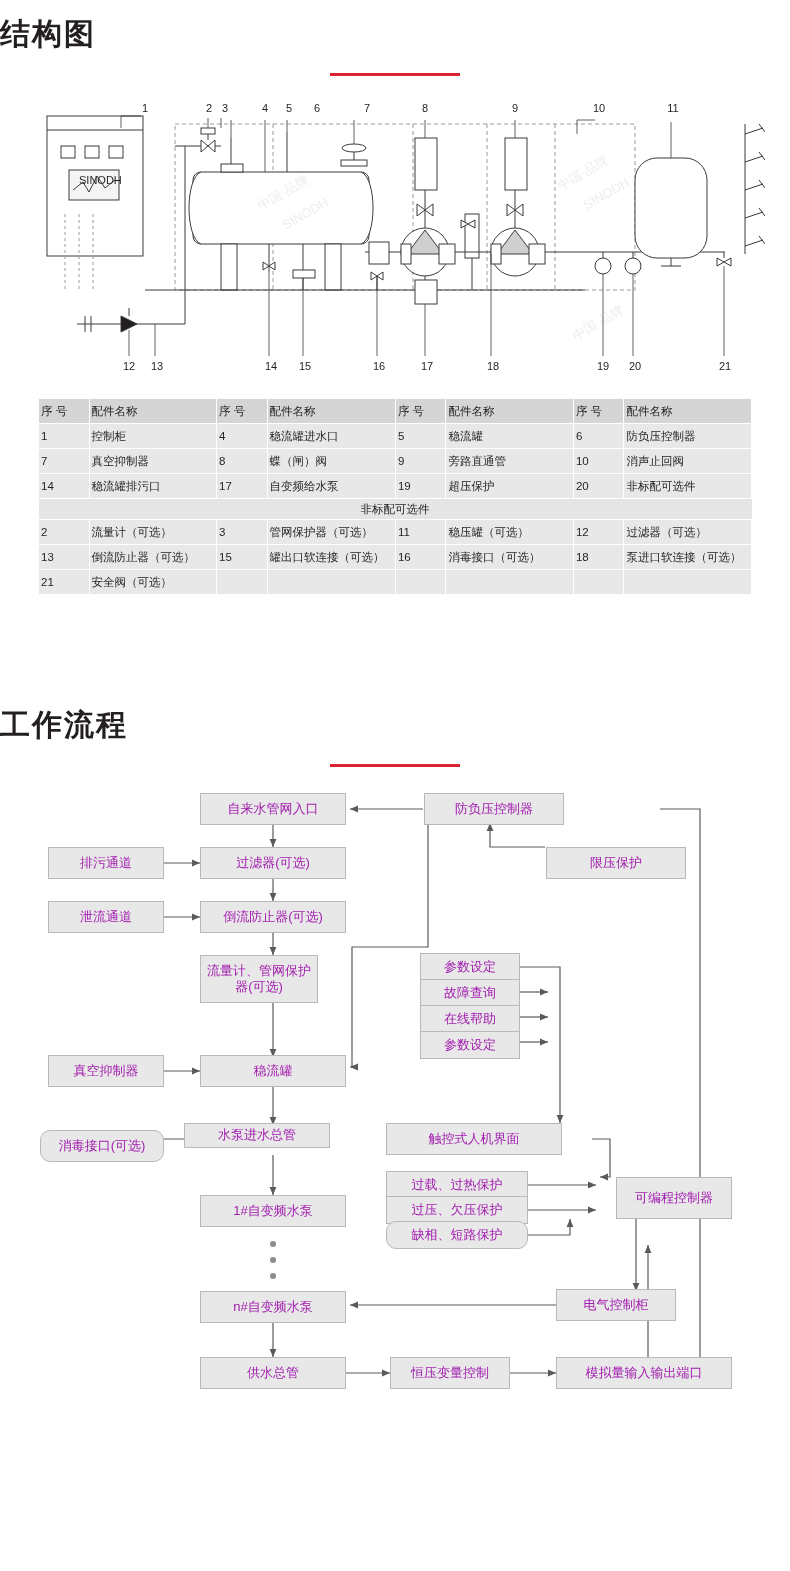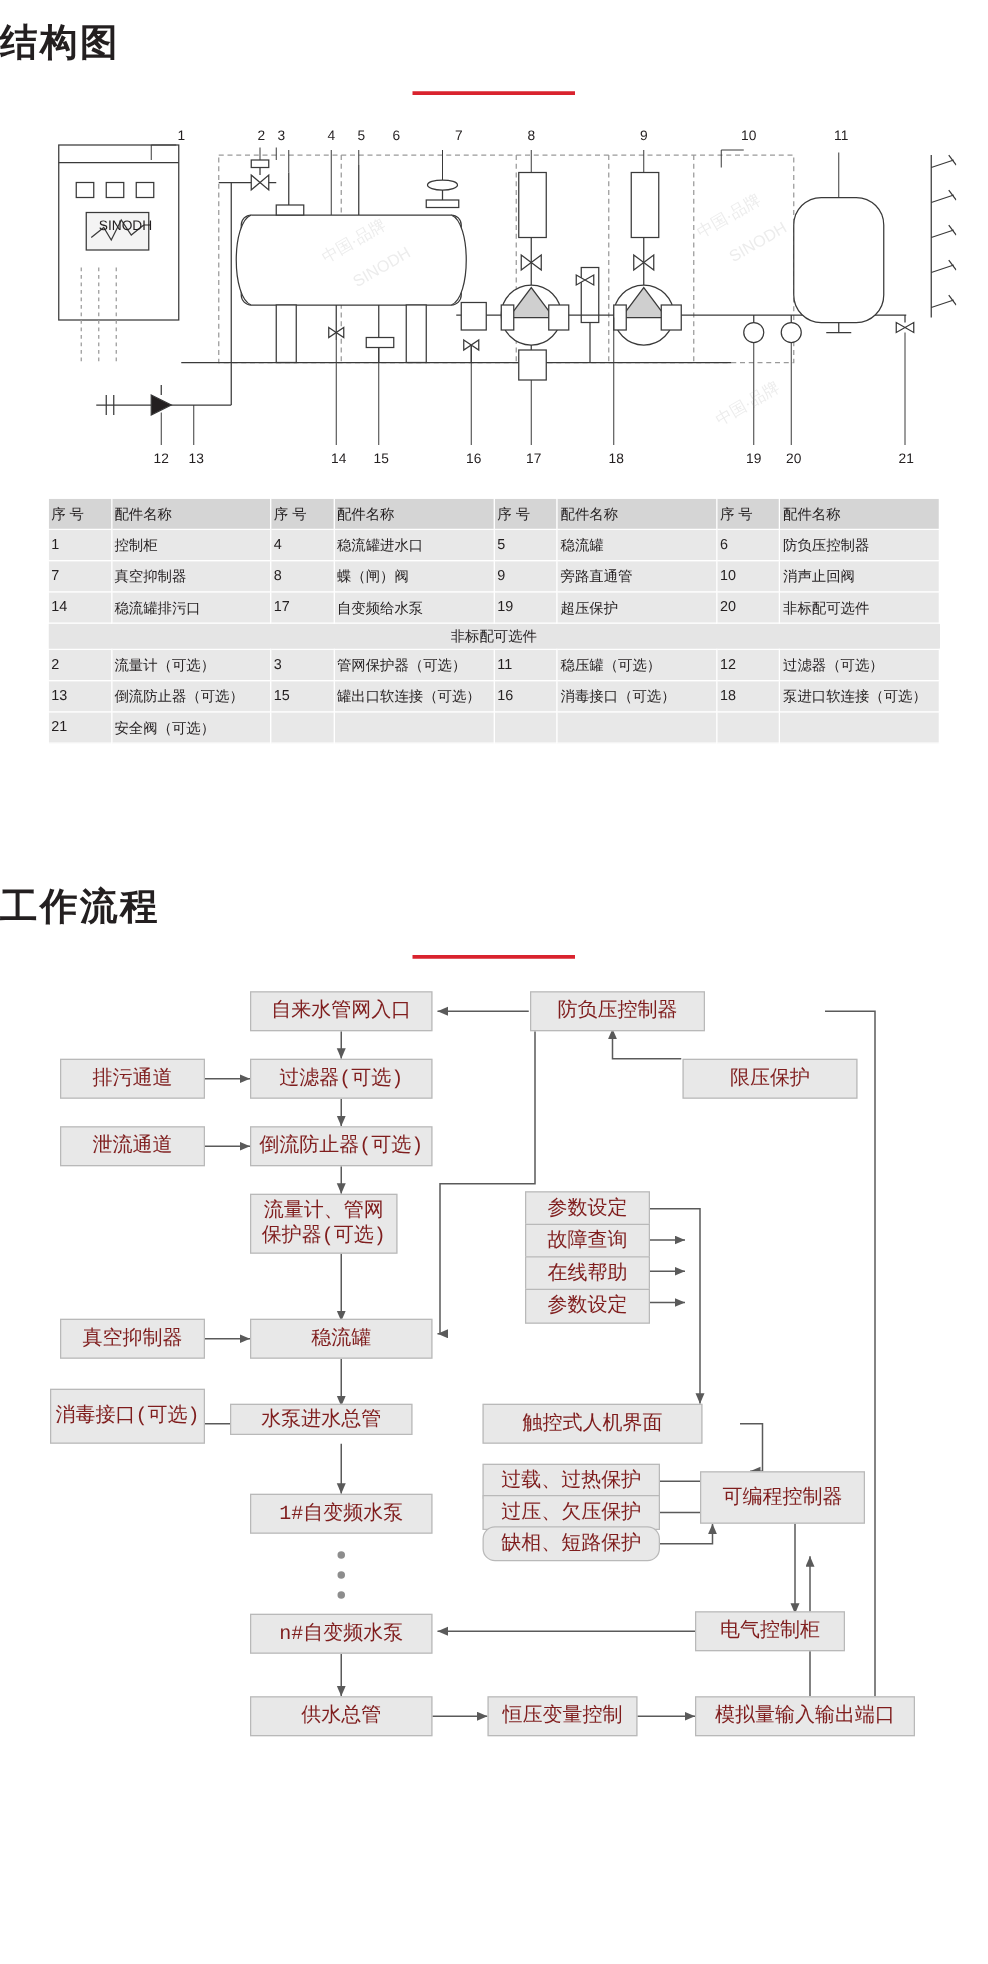--- a/index.html
+++ b/index.html
@@ -84,29 +84,28 @@
     position: relative;
     width: 790px;
     height: 660px;
     margin: 0 auto;
   }
   #flow-wrap svg { position: absolute; left: 0; top: 0; }
   .fbox {
     position: absolute;
     background: #e8e8e8;
     border: 1px solid #b9b9b9;
-    font-size: 16px;
-    color: #7f1d1d;
+    font-size: 13px;
+    color: #a21caf;
     display: flex;
     align-items: center;
     justify-content: center;
     text-align: center;
     line-height: 1.25;
     box-sizing: border-box;
-    font-family: Liberation Mono, monospace;
   }
   .dot {
     position: absolute;
     width: 6px; height: 6px;
     border-radius: 50%;
     background: #8d8d8d;
   }
 </style>
 </head>
 <body>
@@ -437,27 +436,27 @@
     <div class="fbox" style="left:546px; top:80px;  width:140px; height:32px;">限压保护</div>
     <div class="fbox" style="left:48px;  top:134px; width:116px; height:32px;">泄流通道</div>
     <div class="fbox" style="left:200px; top:134px; width:146px; height:32px;">倒流防止器(可选)</div>
     <div class="fbox" style="left:200px; top:188px; width:118px; height:48px; padding:0 6px;">流量计、管网保护器(可选)</div>
     <div class="fbox" style="left:420px; top:186px; width:100px; height:28px;">参数设定</div>
     <div class="fbox" style="left:420px; top:212px; width:100px; height:28px;">故障查询</div>
     <div class="fbox" style="left:420px; top:238px; width:100px; height:28px;">在线帮助</div>
     <div class="fbox" style="left:420px; top:264px; width:100px; height:28px;">参数设定</div>
     <div class="fbox" style="left:48px;  top:288px; width:116px; height:32px;">真空抑制器</div>
     <div class="fbox" style="left:200px; top:288px; width:146px; height:32px;">稳流罐</div>
-    <div class="fbox" style="left:40px;  top:344px; width:124px; height:44px;">消毒接口(可选)</div>
+    <div class="fbox" style="left:40px;  top:363px; width:124px; height:32px;border-radius:10px;">消毒接口(可选)</div>
     <div class="fbox" style="left:184px; top:356px; width:146px; height:25px;">水泵进水总管</div>
     <div class="fbox" style="left:386px; top:356px; width:176px; height:32px;">触控式人机界面</div>
     <div class="fbox" style="left:386px; top:404px; width:142px; height:28px;">过载、过热保护</div>
     <div class="fbox" style="left:200px; top:428px; width:146px; height:32px;">1#自变频水泵</div>
     <div class="fbox" style="left:386px; top:429px; width:142px; height:28px;">过压、欠压保护</div>
-    <div class="fbox" style="left:560px; top:410px; width:132px; height:42px;">可编程控制器</div>
+    <div class="fbox" style="left:616px; top:410px; width:116px; height:42px;">可编程控制器</div>
     <div class="fbox" style="left:386px; top:454px; width:142px; height:28px;border-radius:10px;">缺相、短路保护</div>
     <div class="fbox" style="left:200px; top:524px; width:146px; height:32px;">n#自变频水泵</div>
     <div class="fbox" style="left:556px; top:522px; width:120px; height:32px;">电气控制柜</div>
     <div class="fbox" style="left:200px; top:590px; width:146px; height:32px;">供水总管</div>
     <div class="fbox" style="left:390px; top:590px; width:120px; height:32px;">恒压变量控制</div>
     <div class="fbox" style="left:556px; top:590px; width:176px; height:32px;">模拟量输入输出端口</div>
 
     <div class="dot" style="left:270px; top:474px;"></div>
     <div class="dot" style="left:270px; top:490px;"></div>
     <div class="dot" style="left:270px; top:506px;"></div>

